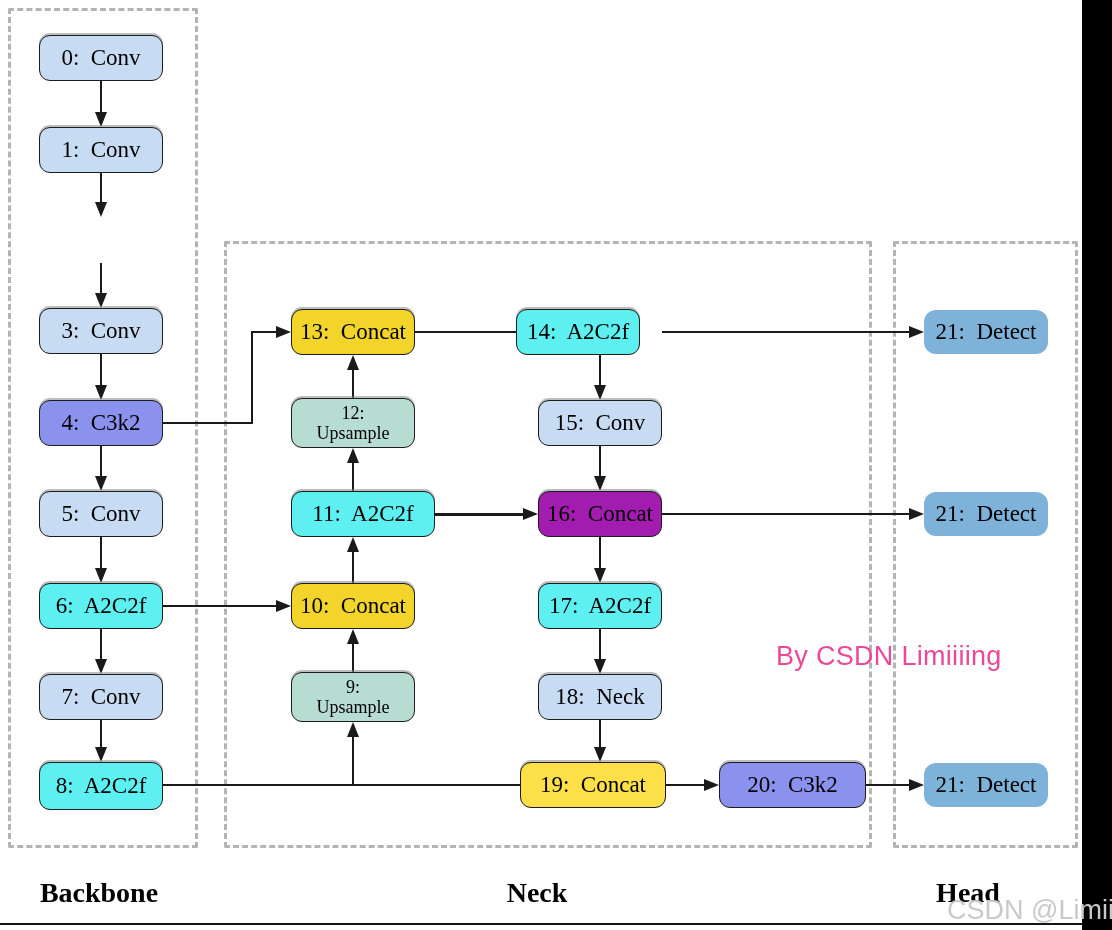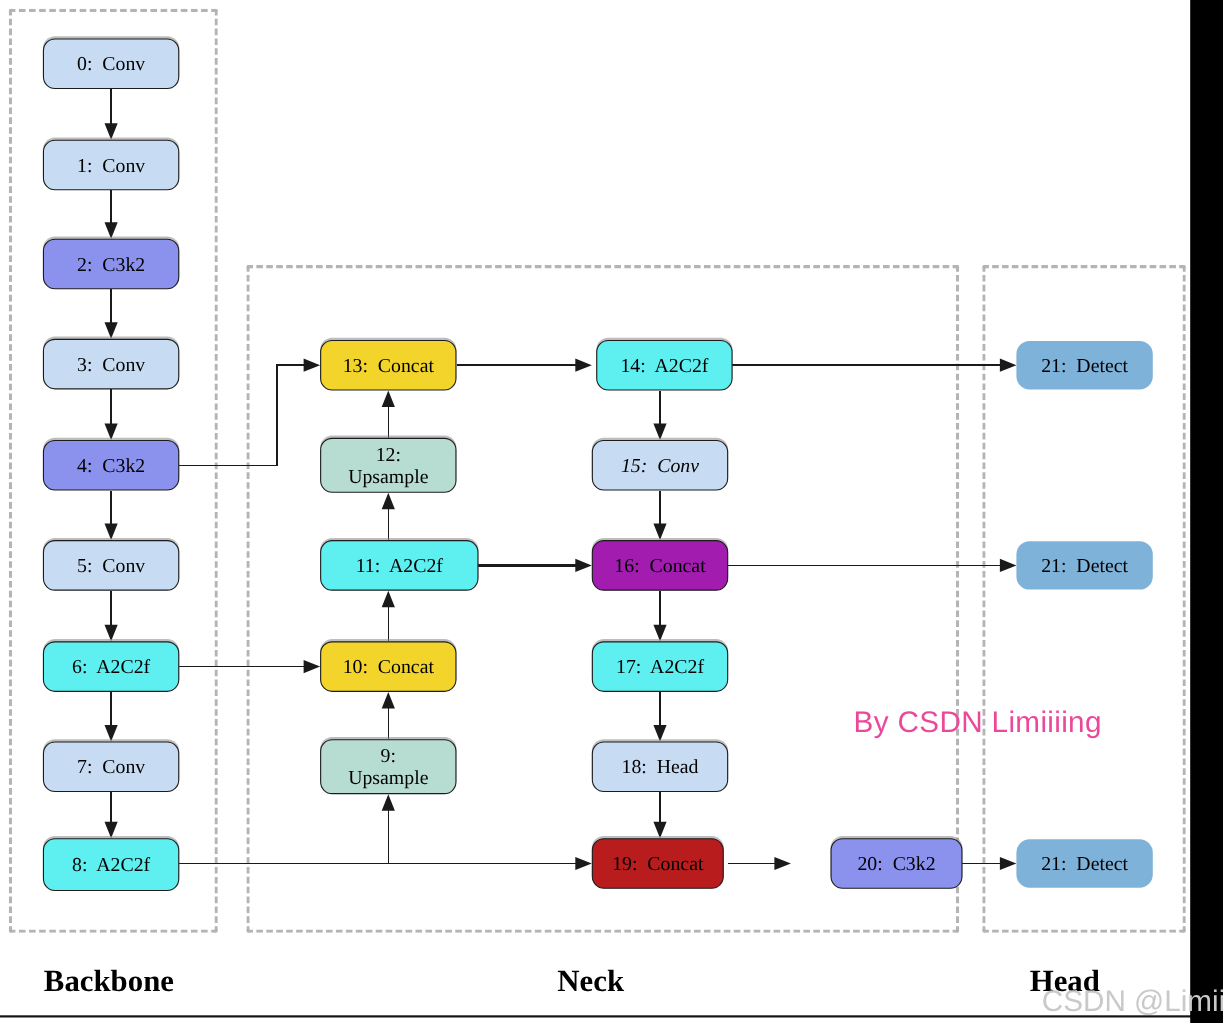--- a/index.html
+++ b/index.html
@@ -8,21 +8,21 @@
     overflow:hidden;font-family:"Liberation Serif",serif;
   }
   .region{
     position:absolute;border:3px dashed #b4b4b4;box-sizing:border-box;
     background:transparent;border-radius:2px;
   }
   #edges{position:absolute;left:0;top:0;width:1112px;height:930px;}
   #nodes{position:absolute;left:0;top:0;width:1112px;height:930px;}
   .node{
     position:absolute;display:flex;align-items:center;justify-content:center;
-    text-align:center;font-family:"Liberation Serif",serif;font-size:18px;
+    text-align:center;font-family:"Liberation Serif",serif;font-size:23px;
     color:#000;border:1.4px solid #1c1c1c;border-radius:11px;
     white-space:pre;line-height:1.12;box-sizing:border-box;
     box-shadow:0 -2px 0 rgba(135,135,135,0.55);
   }
   .node.detect{border:none;box-shadow:none;border-radius:12px;}
   .node.upsample{font-size:18px;}
   .section-label{
     position:absolute;top:877px;transform:translateX(-50%);
     font-family:"Liberation Serif",serif;font-weight:bold;font-size:28px;color:#000;
     white-space:nowrap;
@@ -157,41 +157,40 @@
         <polygon points="719,785 704,791 704,779" fill="#1a1a1a"></polygon>
       </g>
       <g>
         <polyline points="843,785 911,785" fill="none" stroke="#1a1a1a" stroke-width="1.4" shape-rendering="crispEdges"></polyline>
         <polygon points="924,785 909,791 909,779" fill="#1a1a1a"></polygon>
       </g>
     </svg>
   <div id="nodes">
       <div class="node conv" style="left: 39px; top: 35px; width: 124px; height: 46px; background: rgb(199, 220, 242);">0:  Conv</div>
       <div class="node conv" style="left: 39px; top: 127px; width: 124px; height: 46px; background: rgb(199, 220, 242); font-family: Liberation Serif, serif;">1:  Conv</div>
-      <div class="node c3k2" style="left: 39px; top: 217px; width: 124px; height: 46px; background: rgb(139, 146, 238);">2:  C3k2</div>
       <div class="node conv" style="left: 39px; top: 308px; width: 124px; height: 46px; background: rgb(199, 220, 242);">3:  Conv</div>
       <div class="node c3k2" style="left: 39px; top: 400px; width: 124px; height: 46px; background: rgb(139, 146, 238);">4:  C3k2</div>
       <div class="node conv" style="left: 39px; top: 491px; width: 124px; height: 46px; background: rgb(199, 220, 242);">5:  Conv</div>
       <div class="node a2c2f" style="left: 39px; top: 583px; width: 124px; height: 46px; background: rgb(94, 239, 241);">6:  A2C2f</div>
       <div class="node conv" style="left: 39px; top: 674px; width: 124px; height: 46px; background: rgb(199, 220, 242);">7:  Conv</div>
       <div class="node a2c2f" style="left: 39px; top: 762px; width: 124px; height: 48px; background: rgb(94, 239, 241);">8:  A2C2f</div>
       <div class="node upsample" style="left: 291px; top: 672px; width: 124px; height: 50px; background: rgb(183, 220, 210);">9:
 Upsample</div>
       <div class="node concat" style="left: 291px; top: 583px; width: 124px; height: 46px; background: rgb(242, 212, 42);">10:  Concat</div>
       <div class="node a2c2f" style="left: 291px; top: 491px; width: 144px; height: 46px; background: rgb(94, 239, 241);">11:  A2C2f</div>
       <div class="node upsample" style="left: 291px; top: 398px; width: 124px; height: 50px; background: rgb(183, 220, 210);">12:
 Upsample</div>
       <div class="node concat" style="left: 291px; top: 309px; width: 124px; height: 46px; background: rgb(242, 212, 42);">13:  Concat</div>
-      <div class="node a2c2f" style="left: 542px; top: 309px; width: 124px; height: 46px; background: rgb(94, 239, 241);">14:  A2C2f</div>
-      <div class="node conv" style="left: 538px; top: 400px; width: 124px; height: 46px; background: rgb(199, 220, 242); font-style: italic;">15:  Conv</div>
+      <div class="node a2c2f" style="left: 516px; top: 309px; width: 124px; height: 46px; background: rgb(94, 239, 241);">14:  A2C2f</div>
+      <div class="node conv" style="left: 538px; top: 400px; width: 124px; height: 46px; background: rgb(199, 220, 242);">15:  Conv</div>
       <div class="node concat" style="left: 538px; top: 491px; width: 124px; height: 46px; background: #a21caf;">16:  Concat</div>
       <div class="node a2c2f" style="left: 538px; top: 583px; width: 124px; height: 46px; background: rgb(94, 239, 241);">17:  A2C2f</div>
-      <div class="node conv" style="left: 538px; top: 674px; width: 124px; height: 46px; background: rgb(199, 220, 242);">18:  Head</div>
-      <div class="node concat" style="left: 538px; top: 762px; width: 120px; height: 46px; background: #b91c1c;">19:  Concat</div>
-      <div class="node c3k2" style="left: 719px; top: 762px; width: 120px; height: 46px; background: rgb(139, 146, 238); margin-left: 36px;">20:  C3k2</div>
+      <div class="node conv" style="left: 538px; top: 674px; width: 124px; height: 46px; background: rgb(199, 220, 242);">18:  Neck</div>
+      <div class="node concat" style="left: 520px; top: 762px; width: 146px; height: 46px; background: #fde047;">19:  Concat</div>
+      <div class="node c3k2" style="left: 719px; top: 762px; width: 147px; height: 46px; background: rgb(139, 146, 238);">20:  C3k2</div>
       <div class="node detect" style="left: 924px; top: 310px; width: 124px; height: 44px; background: rgb(127, 178, 217);">21:  Detect</div>
       <div class="node detect" style="left: 924px; top: 492px; width: 124px; height: 44px; background: rgb(127, 178, 217);">21:  Detect</div>
       <div class="node detect" style="left: 924px; top: 763px; width: 124px; height: 44px; background: rgb(127, 178, 217);">21:  Detect</div>
     </div>
 
   <div class="section-label" id="label-backbone">Backbone</div>
   <div class="section-label" id="label-neck">Neck</div>
   <div class="section-label" id="label-head">Head</div>
 
   <div class="byline">By CSDN Limiiiing</div>

